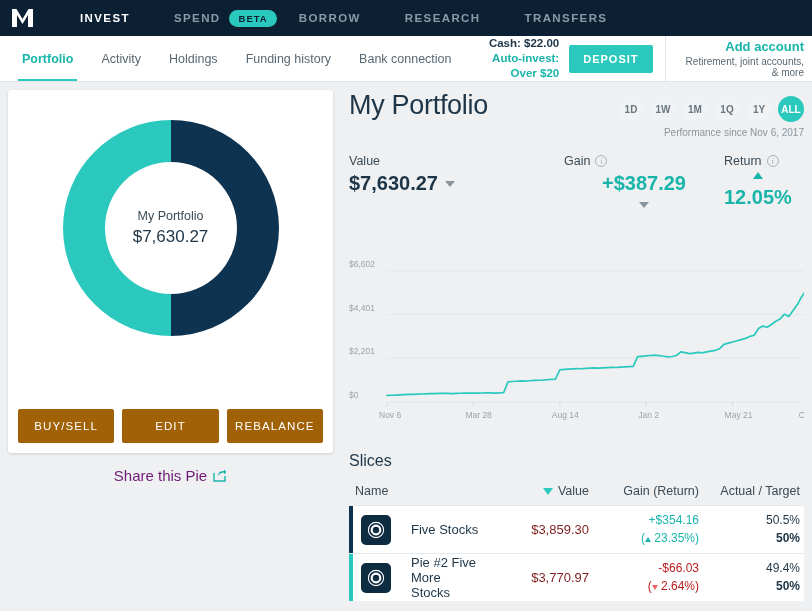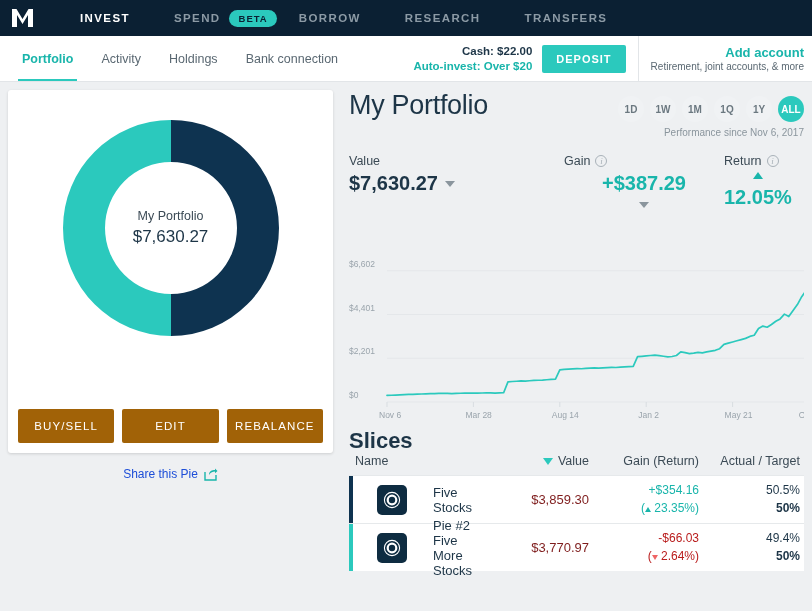--- a/index.html
+++ b/index.html
@@ -83,21 +83,21 @@
   .pie-actions { display: flex; gap: 8px; width: 100%; }
   .pie-btn {
     flex: 1; background: #a16207; color: #fff; border: none; border-radius: 2px;
     font-size: 11.5px; letter-spacing: 1.1px; padding: 11px 0; cursor: pointer;
     font-family: inherit;
   }
   .share-row {
     display: flex; align-items: center; justify-content: center; gap: 6px;
     margin-top: 14px; cursor: pointer;
   }
-  .share-text { font-size: 12px; color: #1d4ed8; }
+  .share-text { font-size: 15px; color: #701a75; }
 
   
   .pf-head { display: flex; align-items: flex-start; justify-content: space-between; }
   .pf-title { font-size: 27px; color: #1d3547; font-weight: normal; letter-spacing: -.3px; }
   .range-area { text-align: right; padding-top: 6px; }
   .range-pills { display: flex; gap: 6px; justify-content: flex-end; }
   .pill {
     width: 26px; height: 26px; border-radius: 50%; background: #f0f2f4;
     color: #6b7880; font-size: 10px; font-weight: bold;
     display: flex; align-items: center; justify-content: center; cursor: pointer;
@@ -120,39 +120,39 @@
     font-style: italic; font-family: "Liberation Serif", serif;
   }
   .caret-down { width: 0; height: 0; border-left: 5px solid transparent;
     border-right: 5px solid transparent; border-top: 6px solid #8a959d; }
   .tri-up { width: 0; height: 0; border-left: 5px solid transparent;
     border-right: 5px solid transparent; border-bottom: 7px solid #19b5ab; }
 
   .chart-box { margin-top: 14px; height: 205px; position: relative; }
   .chart-box svg { display: block; }
 
-  .slices-title { font-size: 22px; color: #1d3547; margin-top: 0; font-weight: bold; }
+  .slices-title { font-size: 16px; color: #1d3547; margin-top: 24px; font-weight: normal; }
   .slice-head {
     display: flex; align-items: center; font-size: 12.5px; color: #3b4a55;
-    margin-top: 0; padding-bottom: 7px;
+    margin-top: 14px; padding-bottom: 7px;
   }
   .col-name { flex: 1; padding-left: 6px; }
   .col-value { width: 110px; text-align: right; display: flex;
     align-items: center; justify-content: flex-end; gap: 5px; }
   .col-gain { width: 110px; text-align: right; }
   .col-target { width: 105px; text-align: right; padding-right: 4px; }
   .sort-caret { width: 0; height: 0; border-left: 5px solid transparent;
     border-right: 5px solid transparent; border-top: 7px solid #2bc9bd; }
 
   .slice-row {
     display: flex; align-items: center; background: #fff; height: 48px;
     border-top: 1px solid #e6e9eb; position: relative; cursor: pointer;
   }
   .accent { width: 4px; align-self: stretch; flex: none; }
-  .slice-main { flex: 1; display: flex; align-items: center; gap: 26px; padding-left: 8px; margin-left: 16px; }
+  .slice-main { flex: 1; display: flex; align-items: center; gap: 20px; padding-left: 8px; }
   .slice-icon { width: 30px; height: 30px; border-radius: 5px; background: #0e2c41;
     display: flex; align-items: center; justify-content: center; flex: none; }
   .slice-name { font-size: 13px; color: #1d3547; }
   .slice-value { width: 110px; text-align: right; font-size: 13px; color: #7f1d1d; }
   .slice-gain { width: 110px; text-align: right; font-size: 12px; line-height: 1.45; }
   .slice-gain.pos { color: #19b5ab; }
   .slice-gain.neg { color: #b91c1c; }
   .slice-target { width: 105px; text-align: right; font-size: 12px; color: #1d3547;
     line-height: 1.45; padding-right: 4px; }
   .slice-target b { font-weight: bold; }
@@ -176,20 +176,21 @@
     <a class="topnav-item">RESEARCH</a>
     <a class="topnav-item">TRANSFERS</a>
   </div>
 </div>
 
 <div class="subnav">
   <div class="subnav-tabs">
     <div class="subnav-tab active">Portfolio</div>
     <div class="subnav-tab">Activity</div>
     <div class="subnav-tab">Holdings</div>
+    <div class="subnav-tab">Funding history</div>
     <div class="subnav-tab">Bank connection</div>
   </div>
   <div class="cash-block">
     <div class="cash-lines">
       <div class="cash-line1">Cash: $22.00</div>
       <div class="cash-line2">Auto-invest: Over $20</div>
     </div>
     <button class="deposit-btn">DEPOSIT</button>
   </div>
   <div class="addacct-block">

